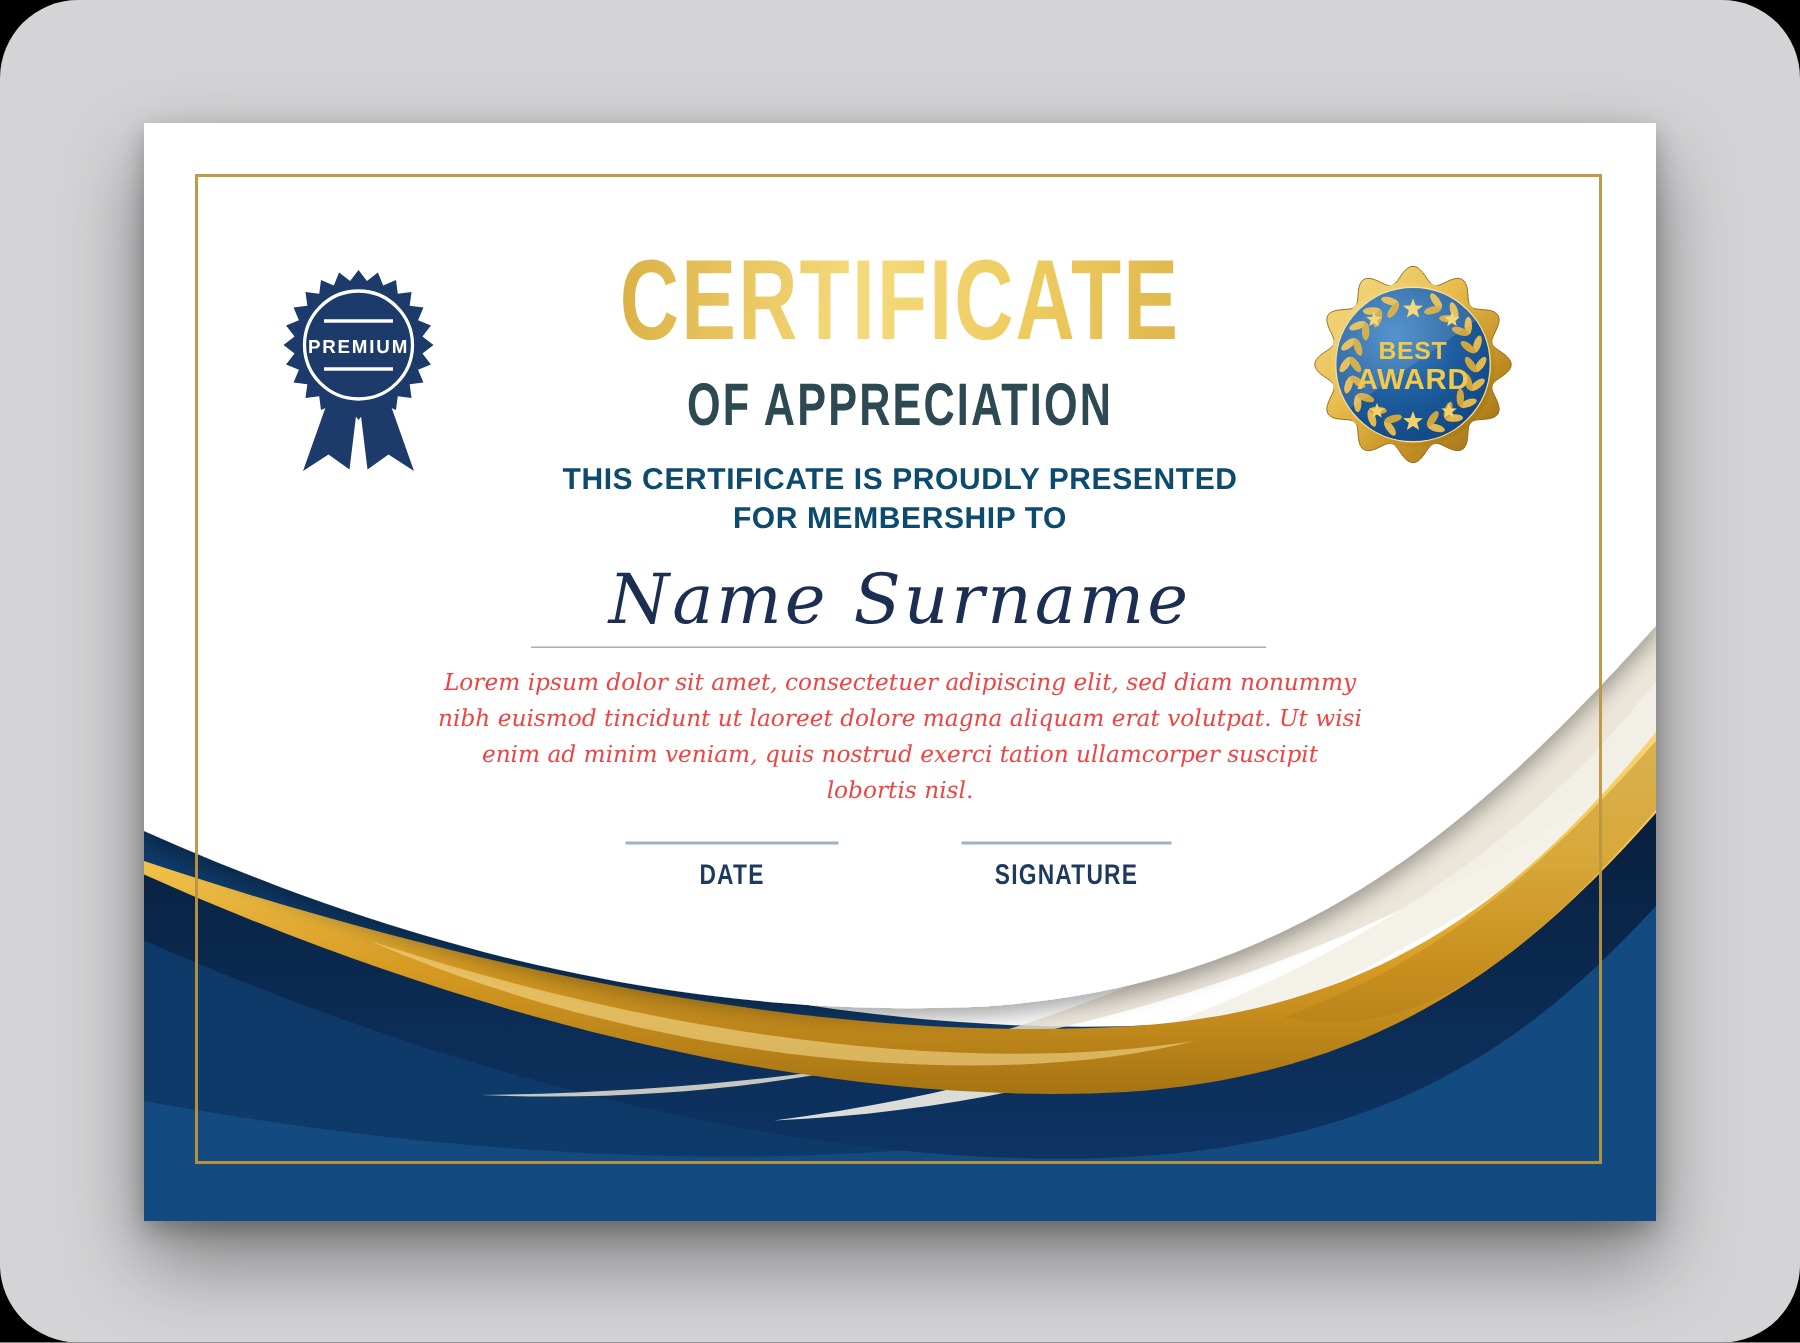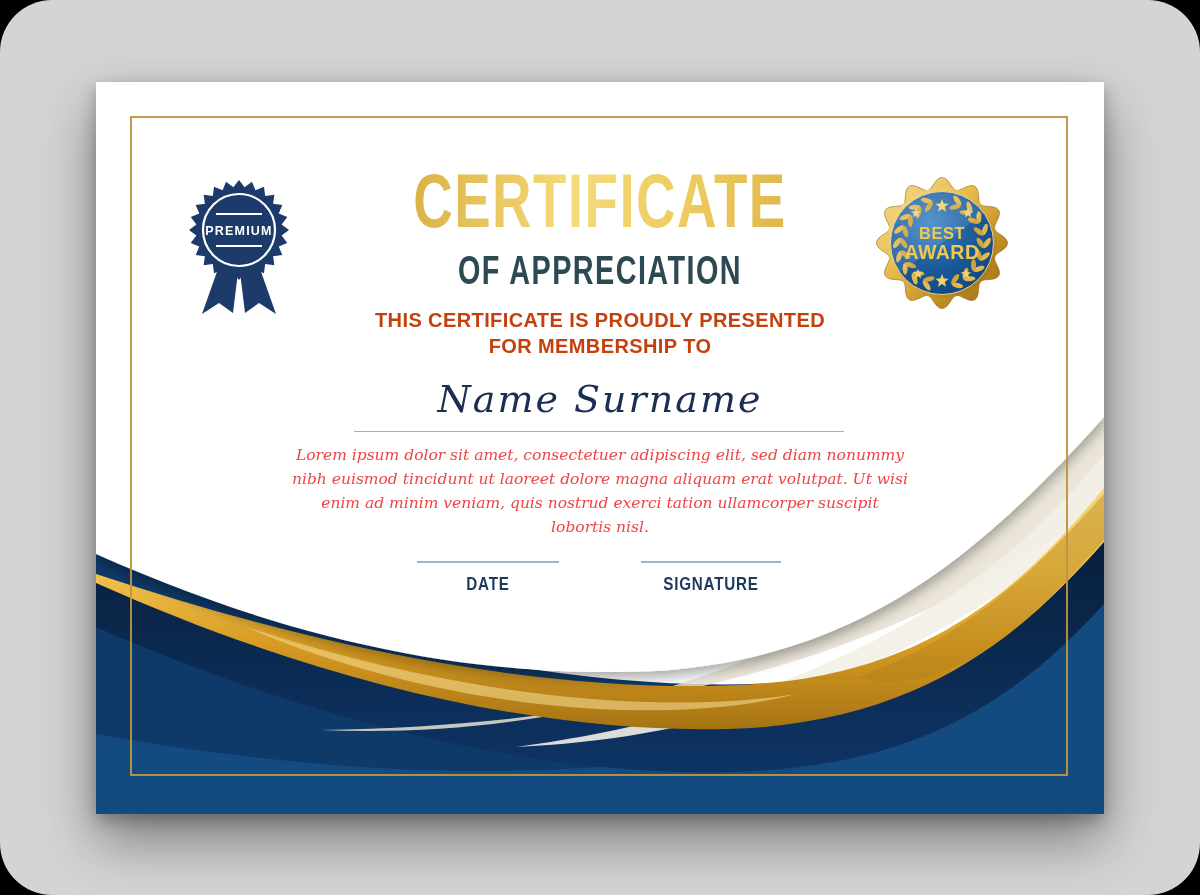--- a/index.html
+++ b/index.html
@@ -34,26 +34,26 @@
   }
   .subtitle{
     top:168px;
     font-size:40px;font-weight:700;letter-spacing:2px;line-height:40px;
     transform:scaleX(.72);transform-origin:50% 50%;
     color:#2d4a53;white-space:nowrap;
   }
   .presented{
     top:225px;
     font-size:20px;font-weight:700;letter-spacing:.4px;line-height:26px;
-    color:#c2410c;
+    color:#0c4a6e;
   }
   .name{
     top:283px;
     font-family:"DejaVu Serif",serif;font-style:italic;
-    font-size:38px;letter-spacing:2px;line-height:68px;
+    font-size:46px;letter-spacing:2px;line-height:68px;
     color:#1c2e52;white-space:nowrap;
   }
   .name-line{
     position:absolute;left:258px;top:349px;width:490px;height:1px;
     background:#aeaeae;
   }
   .lorem{
     position:absolute;left:194px;top:361px;width:620px;text-align:center;
     font-family:"DejaVu Serif",serif;font-style:italic;
     font-size:15.5px;line-height:1.55;color:#ef4444;

